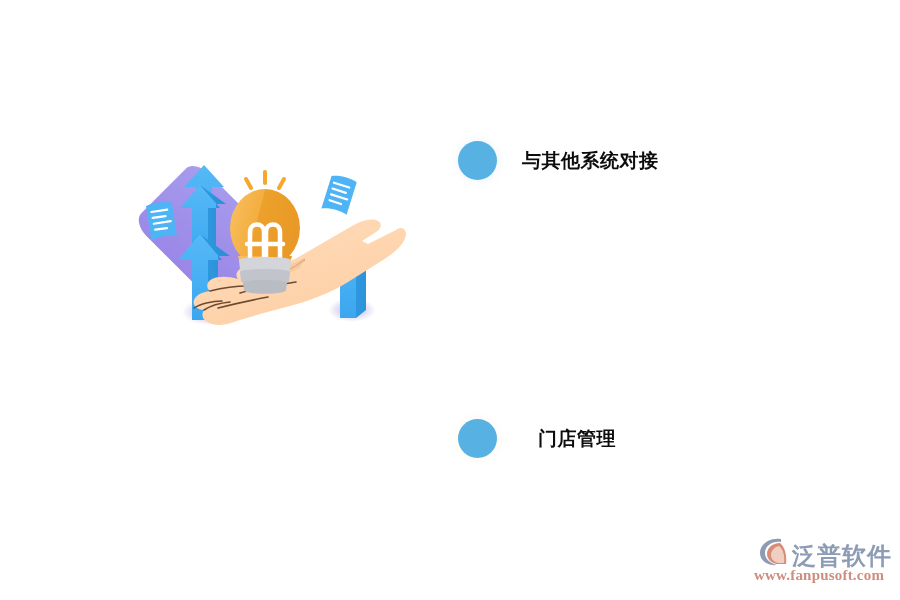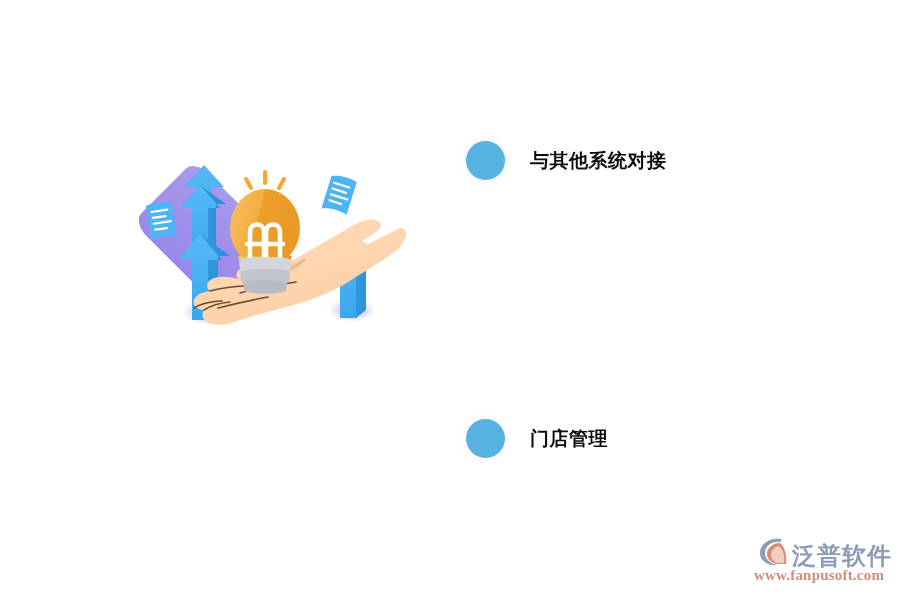--- a/index.html
+++ b/index.html
@@ -40,29 +40,29 @@
   
   #feature-list {
     position: absolute;
     left: 450px;
     top: 120px;
     width: 420px;
     height: 360px;
   }
   .feature-row {
     position: absolute;
-    left: 8px;
+    left: 0;
     width: 420px;
     height: 48px;
     display: flex;
     align-items: center;
   }
   .feature-row.r0 { top: 16px; }
   .feature-row.r1 { top: 156px; }
-  .feature-row.r2 { top: 294px; }
+  .feature-row.r2 { top: 294px; gap: 16px; }
 
   .bullet-wrap {
     position: relative;
     width: 48px;
     height: 48px;
     flex: 0 0 48px;
   }
   .bullet-dot {
     position: absolute;
     left: 8px;

